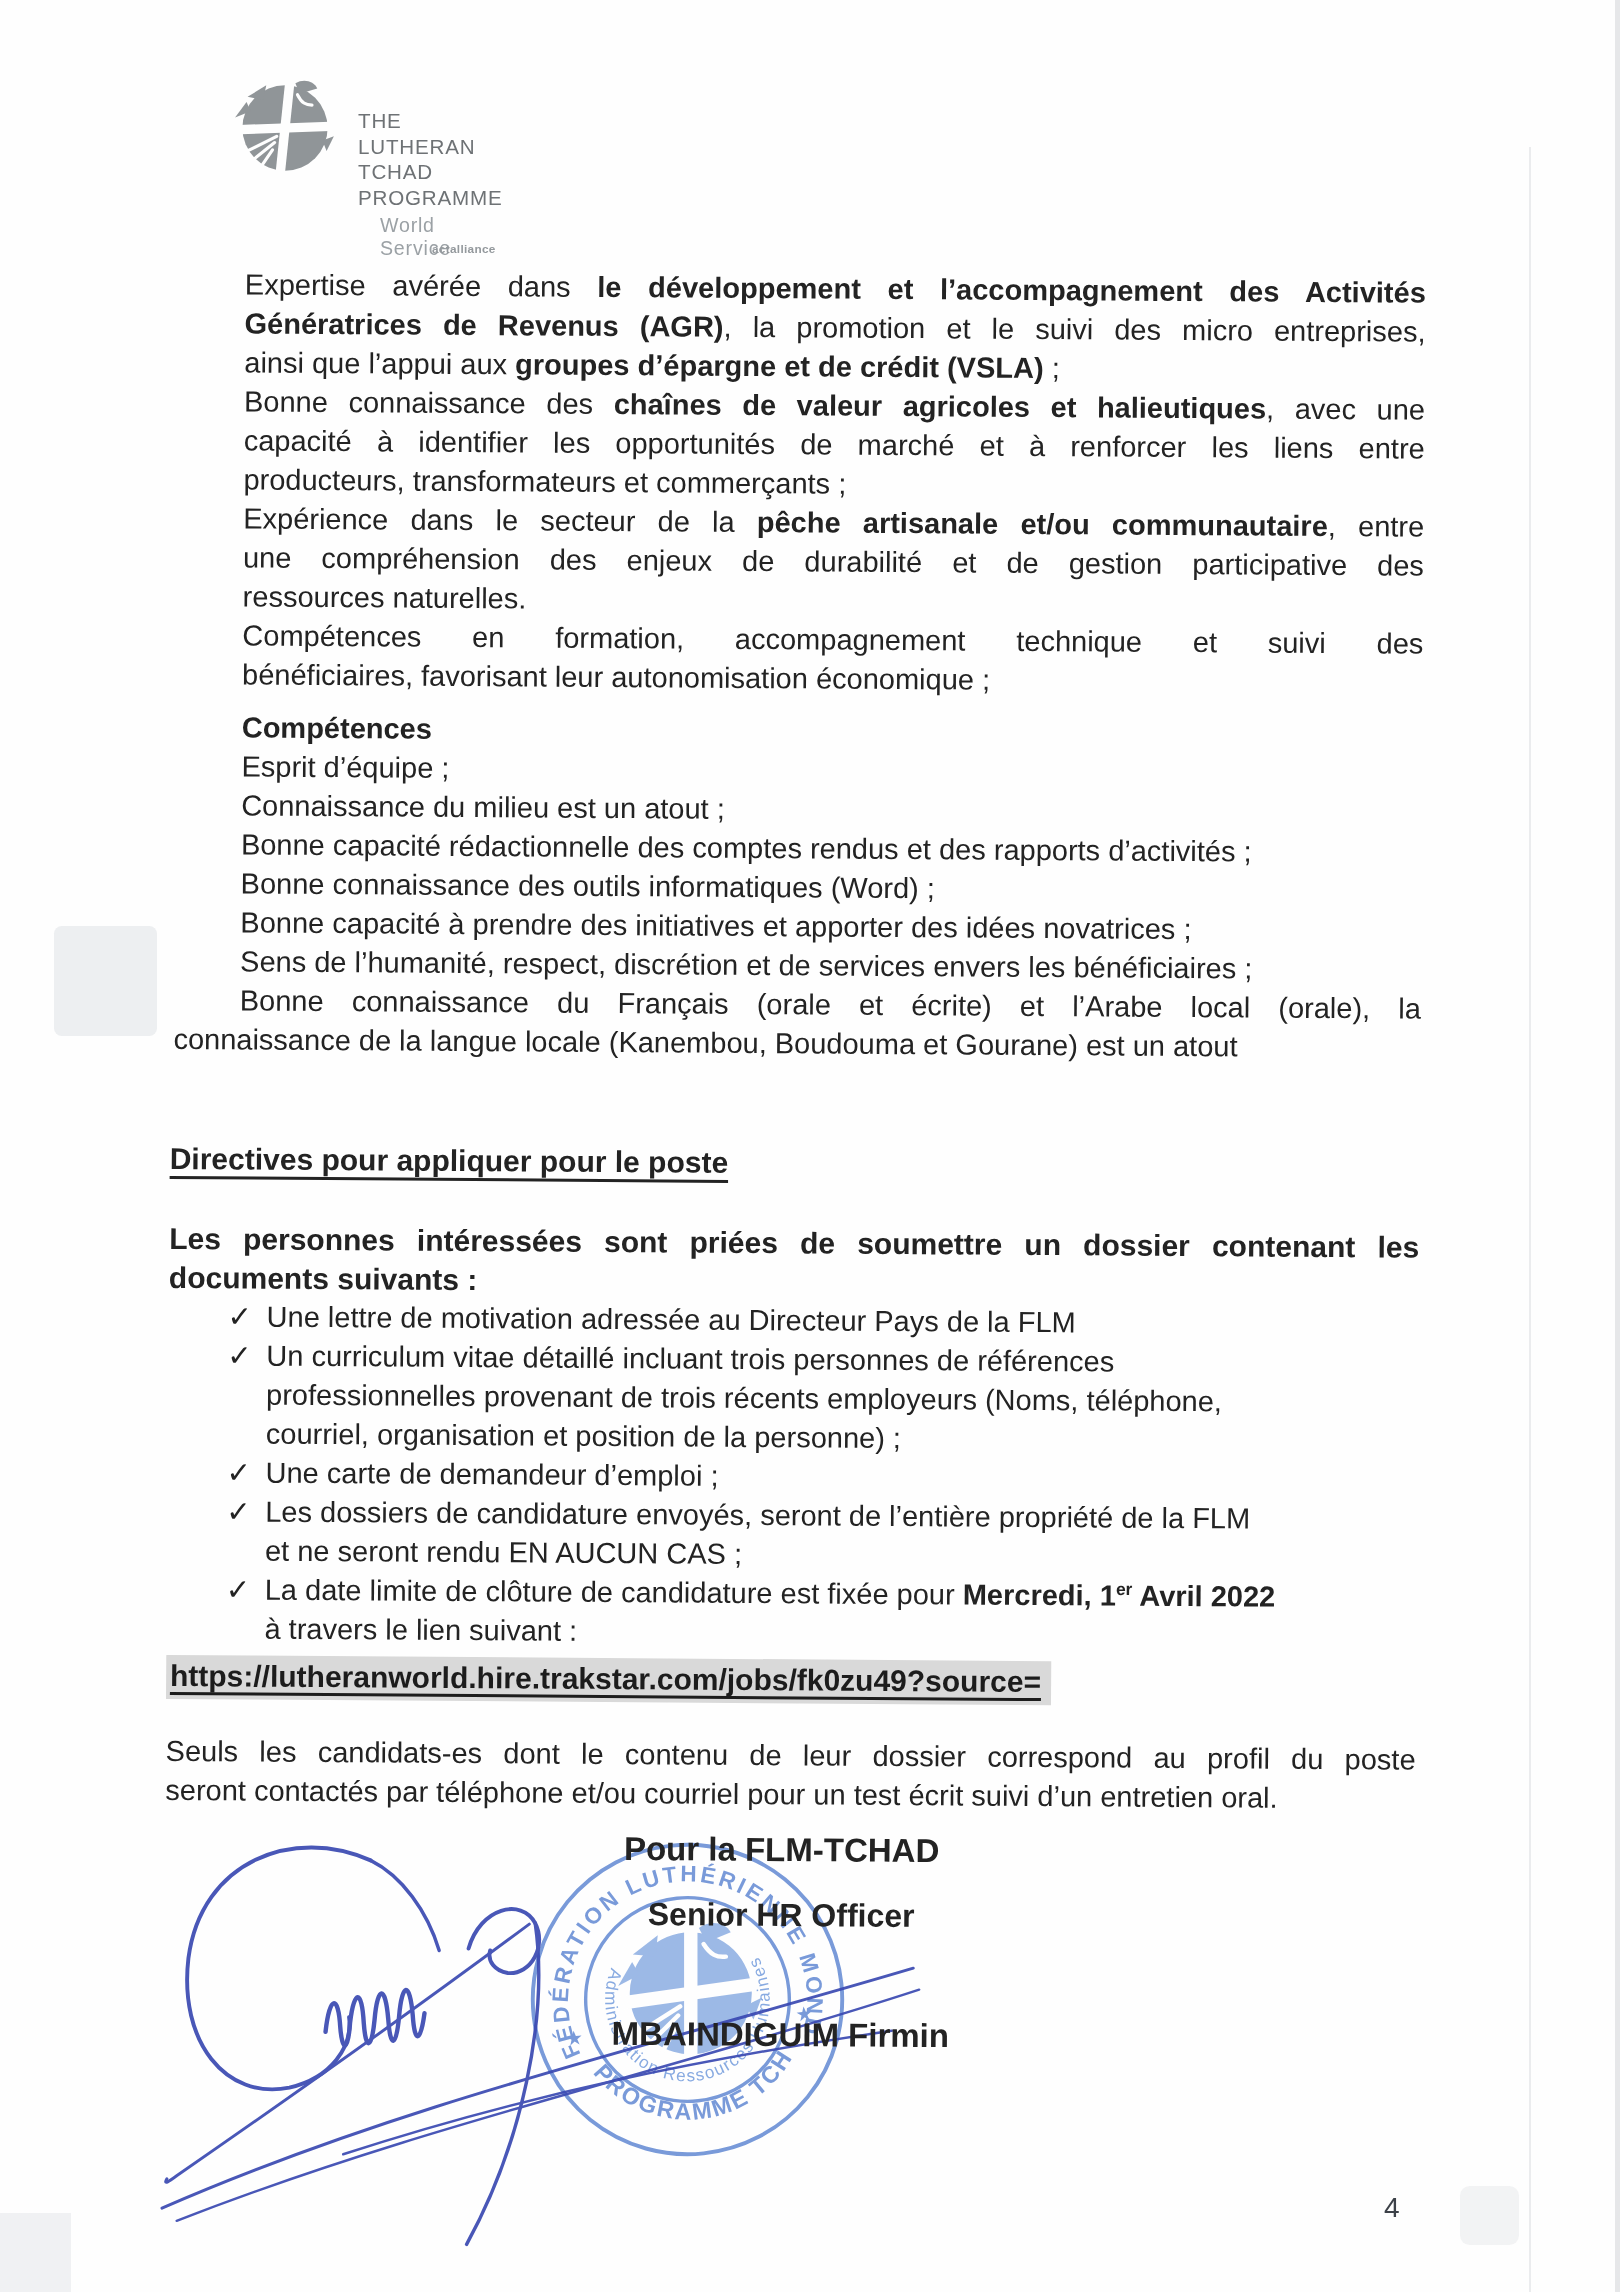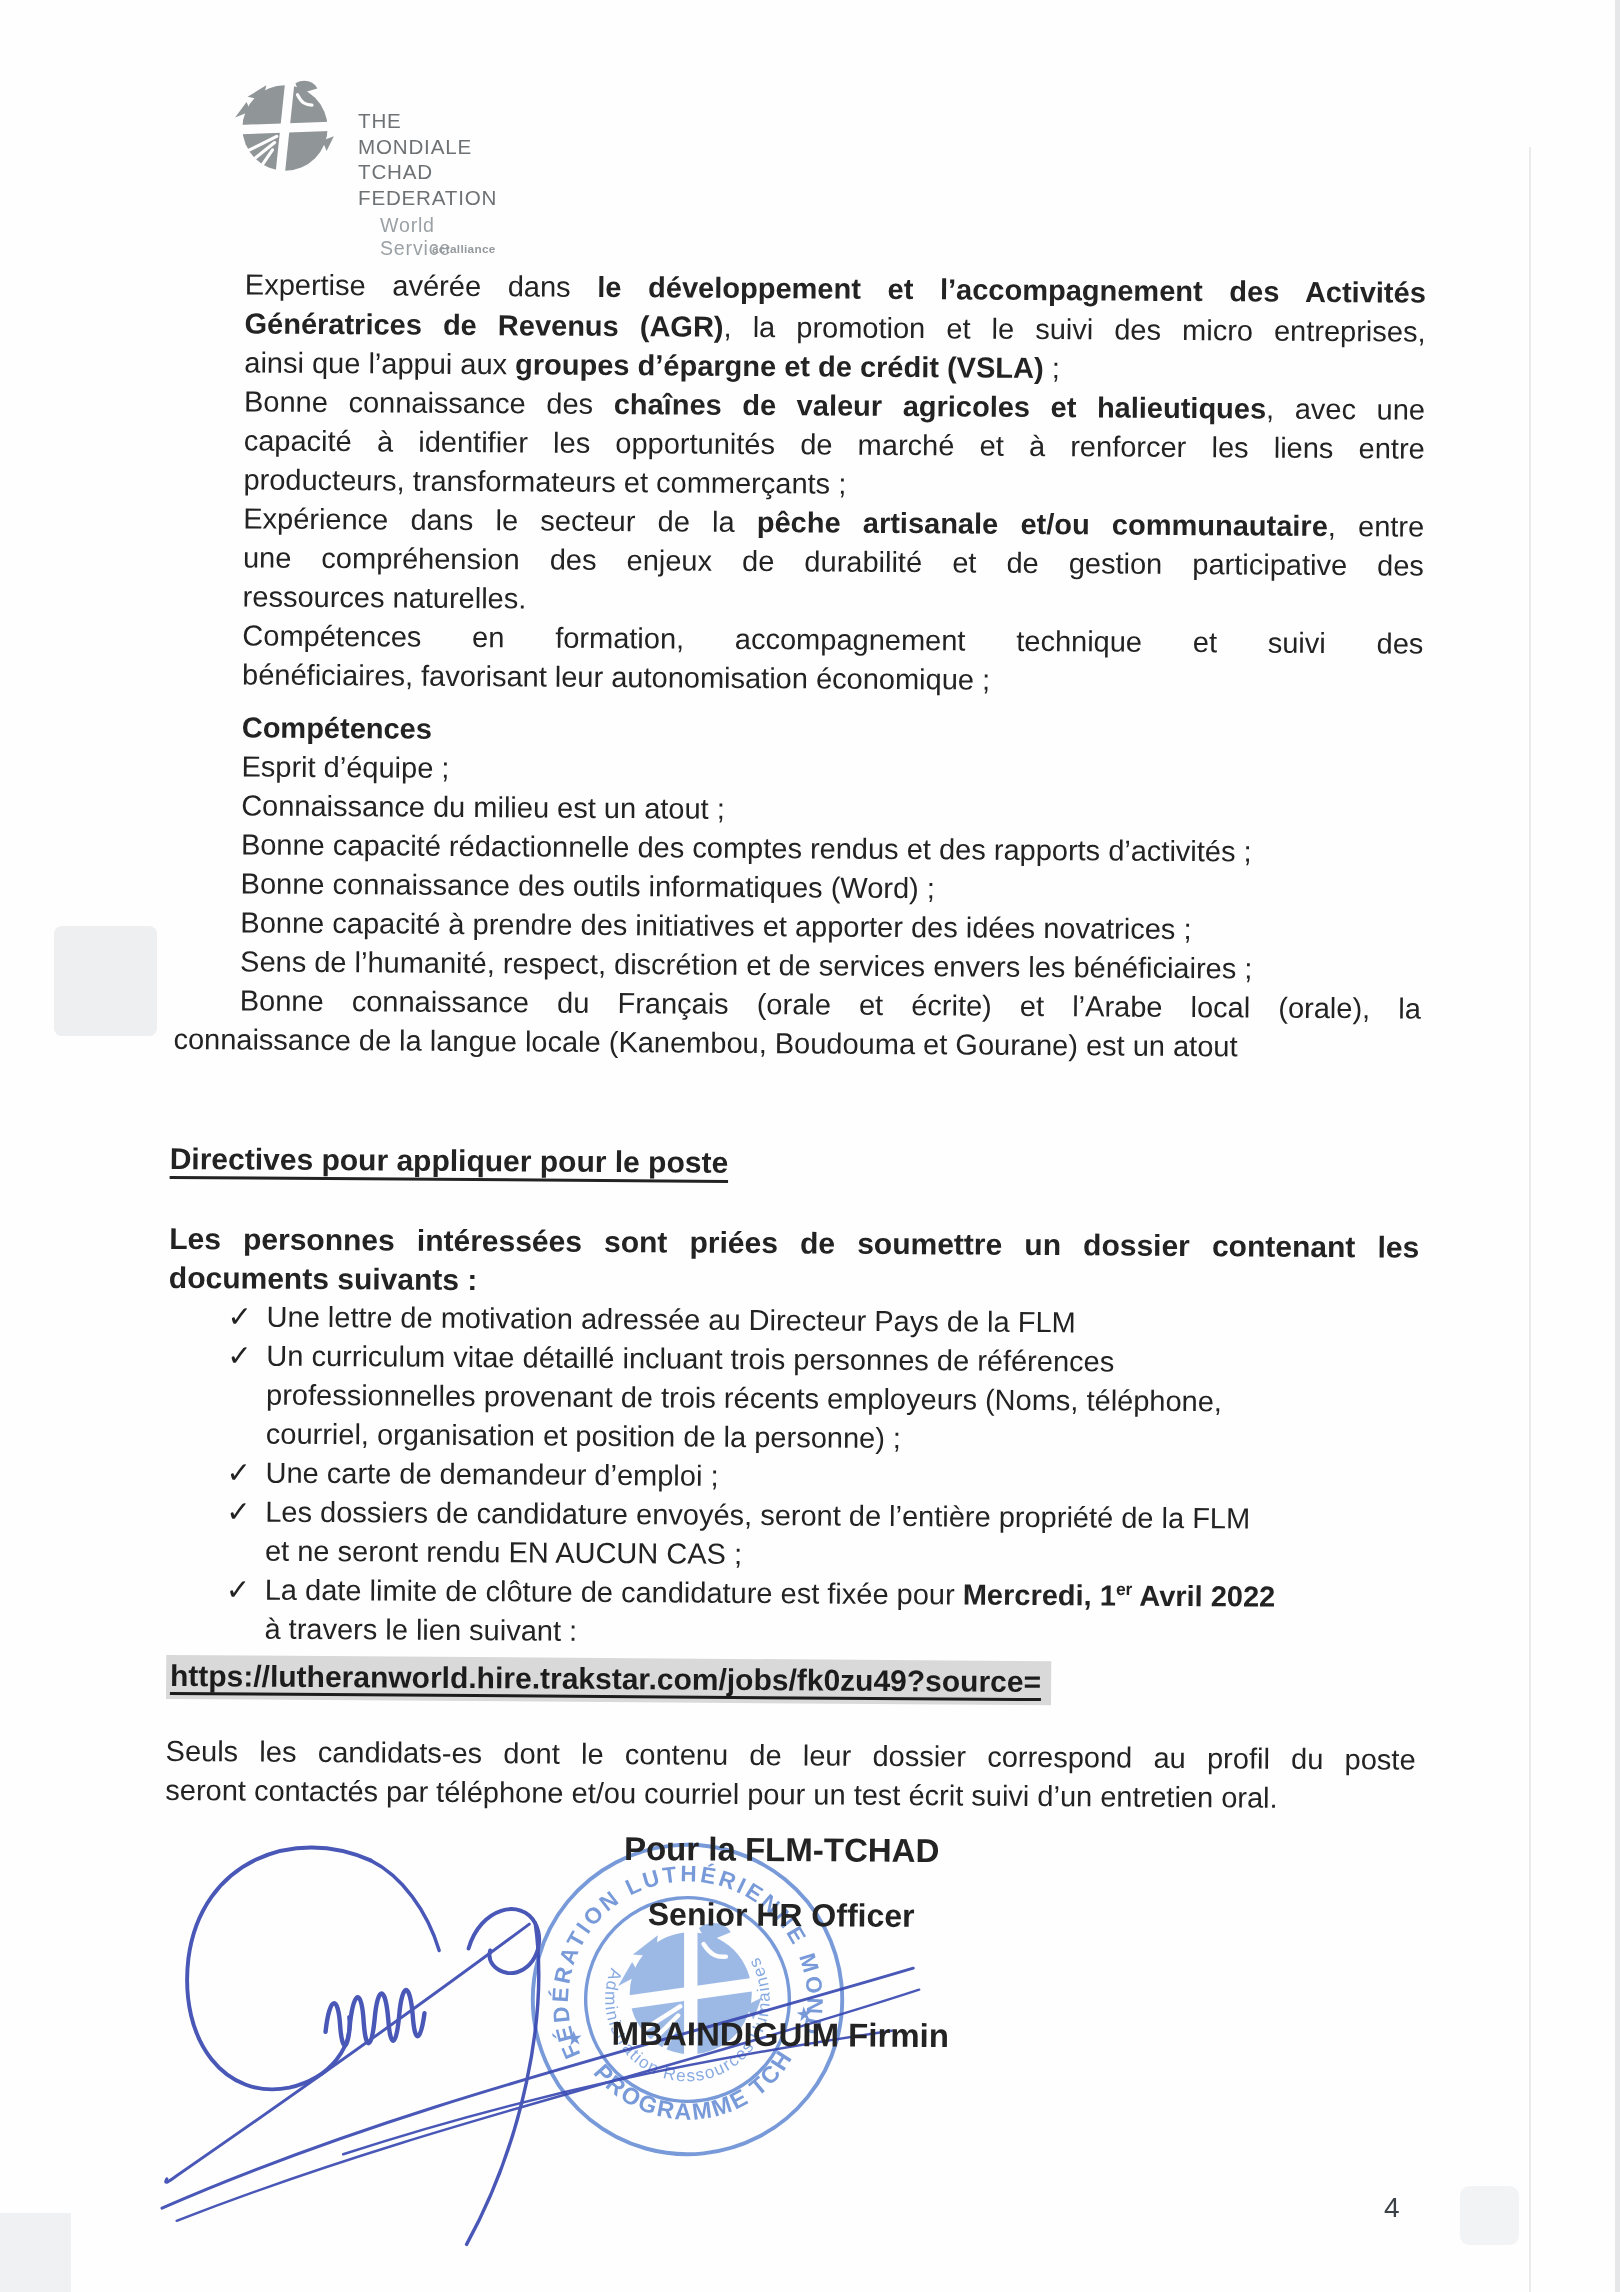--- a/index.html
+++ b/index.html
@@ -78,23 +78,23 @@
       </g>
     </symbol>
   </svg>
 
   <div class="logo-block">
     <svg class="logo-icon" viewBox="0 0 100 100">
       <use href="#lwf-mark" fill="#909598"></use>
     </svg>
     <div class="wordmark">
       <div>THE</div>
-      <div>MONDIALE</div>
+      <div>LUTHERAN</div>
       <div>TCHAD</div>
-      <div>FEDERATION</div>
+      <div>PROGRAMME</div>
     </div>
     <div class="world-service">World Service</div>
     <div class="alliance">actalliance</div>
   </div>
 
   <div class="content">
 
     <div>
 
         <div class="para">

